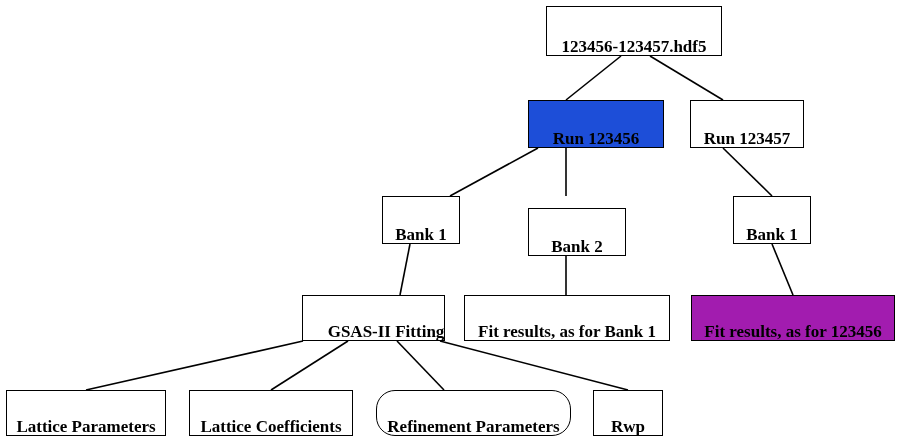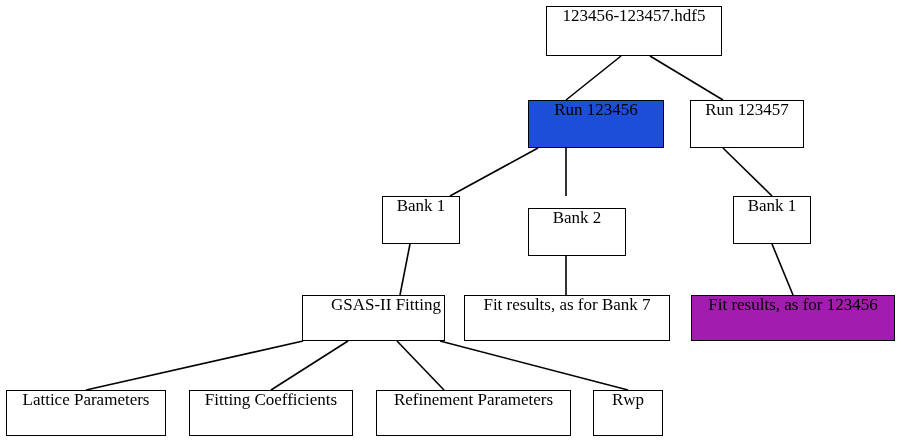--- a/index.html
+++ b/index.html
@@ -27,23 +27,24 @@
     stroke: #000000;
     stroke-width: 1.6;
     shape-rendering: geometricPrecision;
   }
   .node {
     position: absolute;
     box-sizing: border-box;
     border: 1.6px solid #000000;
     background: #ffffff;
     display: flex;
-    align-items: flex-start;
+    align-items: flex-end;
     justify-content: center;
     color: #000000;
+    font-weight: bold;
   }
   .node-label {
     font-family: "Liberation Serif", "DejaVu Serif", serif;
     font-size: 17px;
     line-height: 1;
     white-space: nowrap;
     color: #000000;
   }
 </style>
 </head>
@@ -82,32 +83,32 @@
       <div class="node" style="left: 528px; top: 208px; width: 98px; height: 48px; border-color: rgb(0, 0, 0); background: rgb(255, 255, 255);">
         <span class="node-label">Bank 2</span>
       </div>
       <div class="node" style="left: 733px; top: 196px; width: 78px; height: 48px; border-color: rgb(0, 0, 0); background: rgb(255, 255, 255);">
         <span class="node-label">Bank 1</span>
       </div>
       <div class="node" style="left: 302px; top: 295px; width: 143px; height: 46px; border-color: rgb(0, 0, 0); background: rgb(255, 255, 255); padding-left: 25px;">
         <span class="node-label">GSAS-II Fitting</span>
       </div>
       <div class="node" style="left: 464px; top: 295px; width: 206px; height: 46px; border-color: rgb(0, 0, 0); background: rgb(255, 255, 255);">
-        <span class="node-label">Fit results, as for Bank 7</span>
+        <span class="node-label">Fit results, as for Bank 1</span>
       </div>
       <div class="node" style="left: 691px; top: 295px; width: 204px; height: 46px; border-color: rgb(0, 0, 0); background: #a21caf;">
         <span class="node-label">Fit results, as for 123456</span>
       </div>
       <div class="node" style="left: 6px; top: 390px; width: 160px; height: 46px; border-color: rgb(0, 0, 0); background: rgb(255, 255, 255);">
         <span class="node-label">Lattice Parameters</span>
       </div>
       <div class="node" style="left: 189px; top: 390px; width: 164px; height: 46px; border-color: rgb(0, 0, 0); background: rgb(255, 255, 255);">
-        <span class="node-label">Fitting Coefficients</span>
+        <span class="node-label">Lattice Coefficients</span>
       </div>
-      <div class="node" style="left: 376px; top: 390px; width: 195px; height: 46px; border-color: rgb(0, 0, 0); background: rgb(255, 255, 255);">
+      <div class="node" style="left: 376px; top: 390px; width: 195px; height: 46px; border-color: rgb(0, 0, 0); background: rgb(255, 255, 255); border-radius: 19px;">
         <span class="node-label">Refinement Parameters</span>
       </div>
       <div class="node" style="left: 593px; top: 390px; width: 70px; height: 46px; border-color: rgb(0, 0, 0); background: rgb(255, 255, 255);">
         <span class="node-label">Rwp</span>
       </div>
     </div>
 
 </div>
 
 </body></html>

